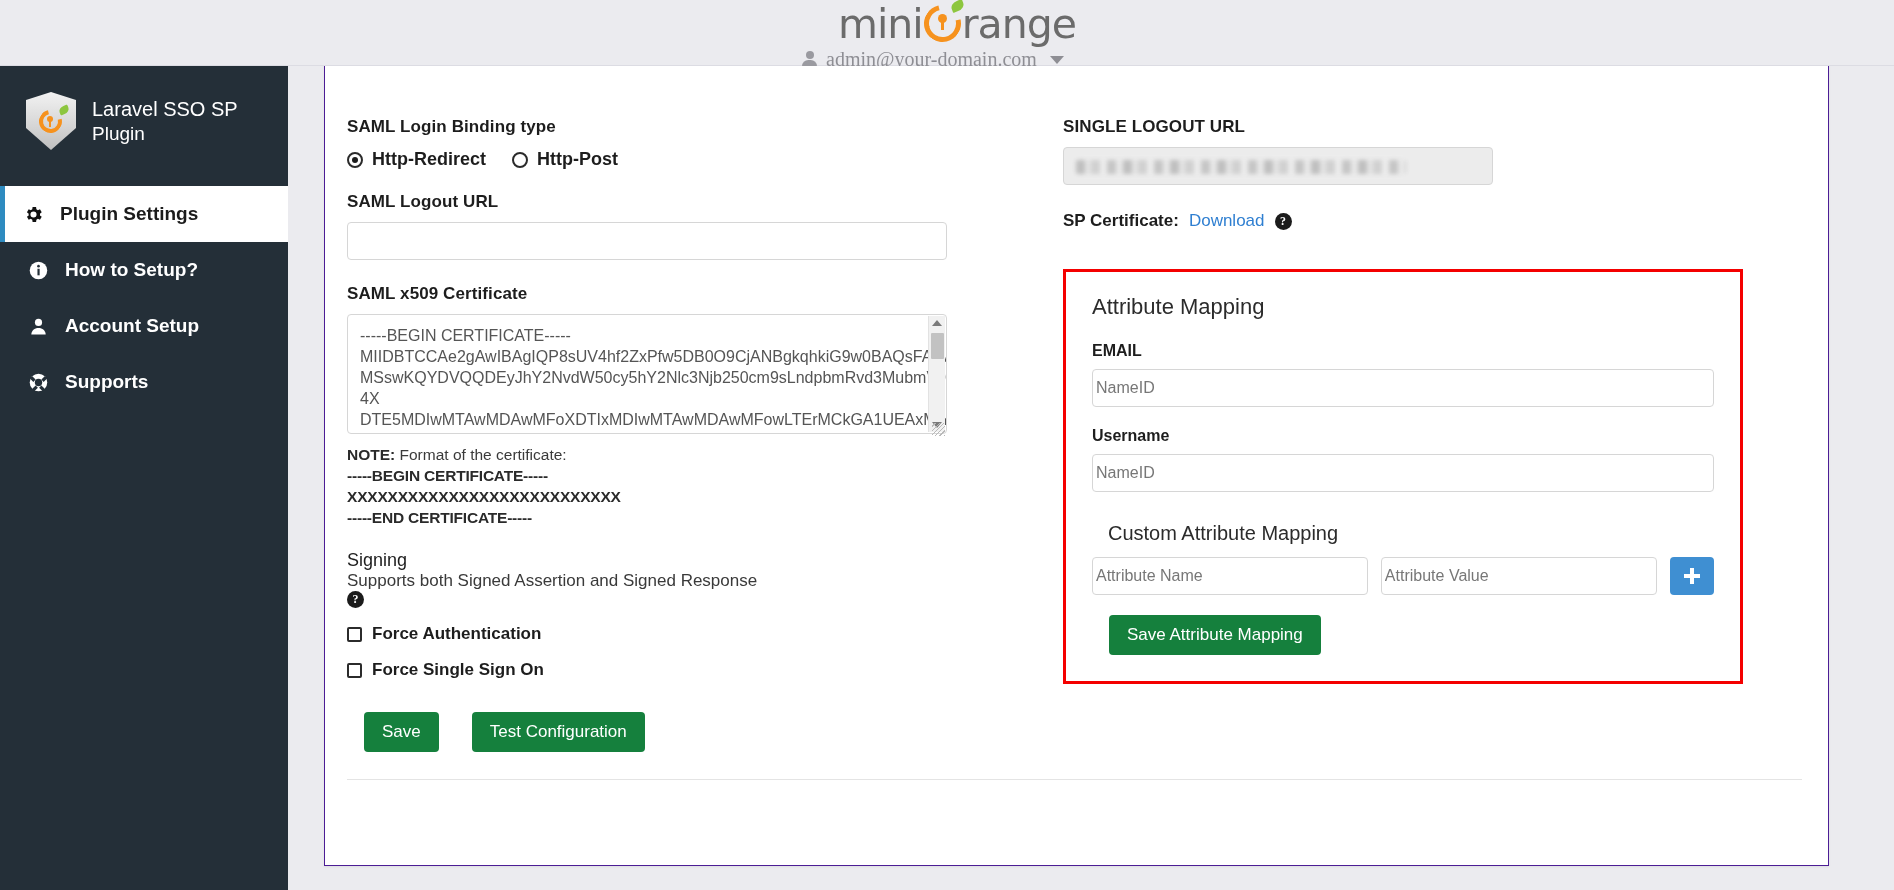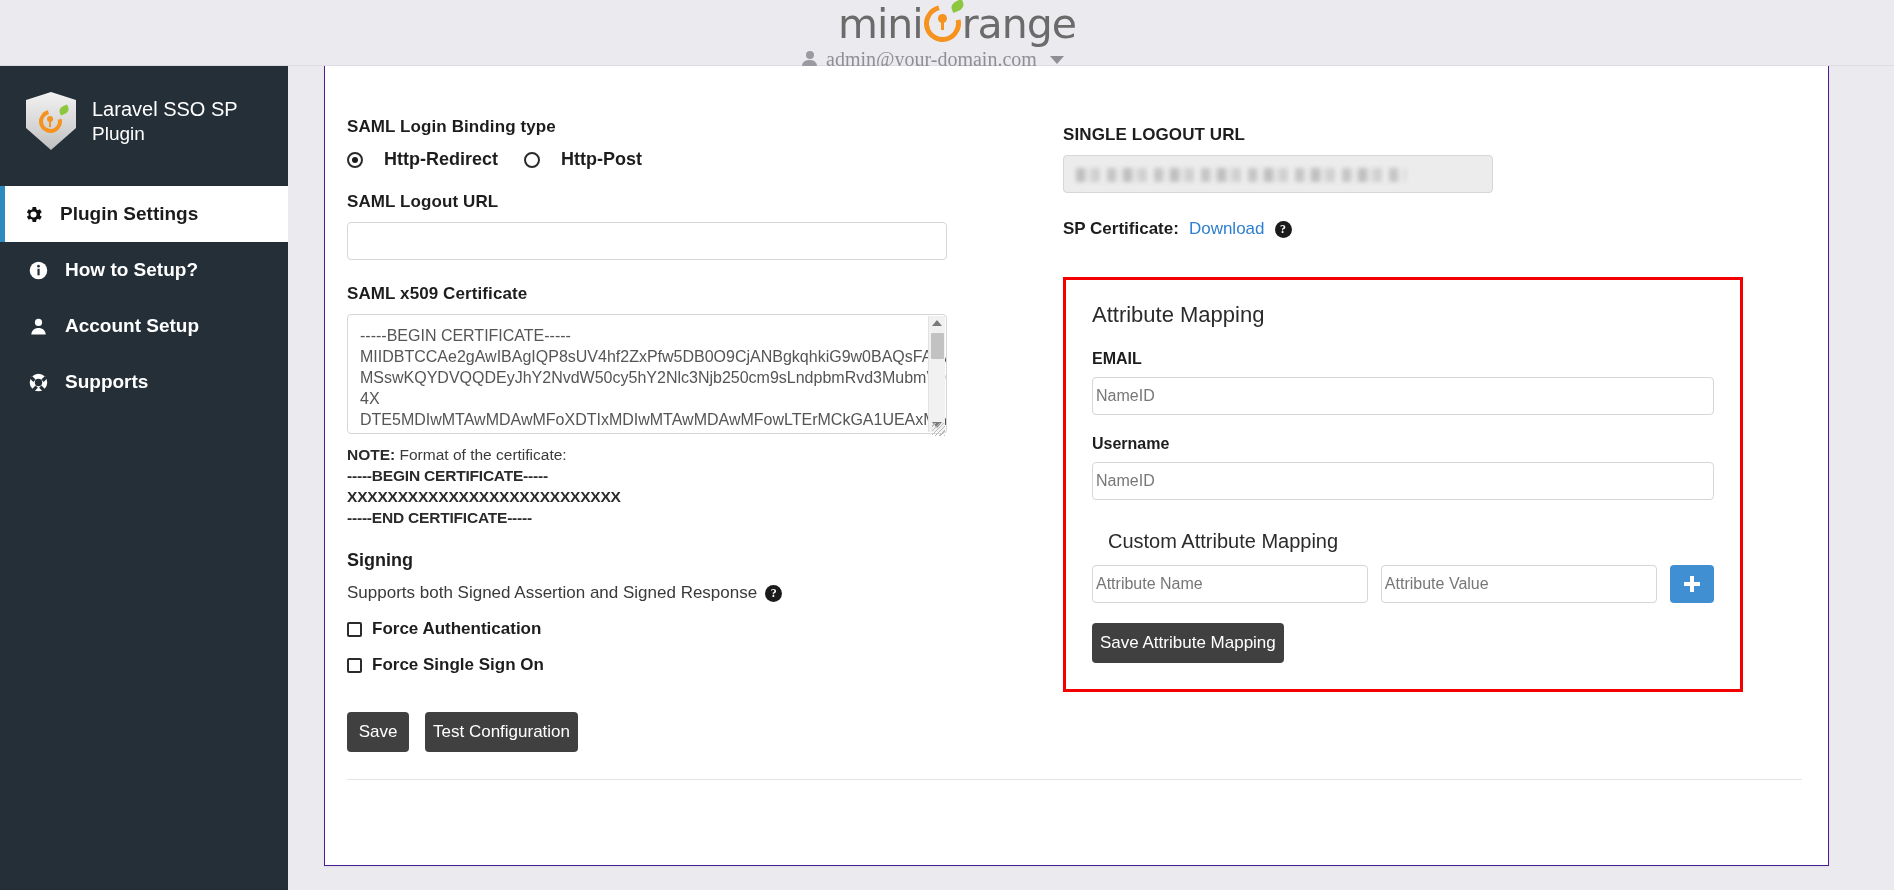--- a/index.html
+++ b/index.html
@@ -120,28 +120,28 @@
     width: 1606px; height: 824px; background: #ebebef;
     overflow: hidden;
   }
   .card {
     position: absolute; left: 36px; top: -10px;
     width: 1505px; height: 810px;
     background: #fff; border: 1px solid #4c1d95;
     box-shadow: 0 1px 2px rgba(0,0,0,.06);
   }
   .col-left { position: absolute; left: 22px; top: 60px; width: 640px; }
-  .col-right { position: absolute; left: 738px; top: 68px; width: 740px; }
+  .col-right { position: absolute; left: 738px; top: 60px; width: 740px; }
 
   label.fld {
     display:block; font-size: 17px; font-weight: bold; color: #1d1d1d;
     margin-bottom: 10px; letter-spacing: .1px;
   }
   .radio-row { display:flex; align-items:center; gap: 26px; margin: 12px 0 22px 0; }
-  .radio { display:flex; align-items:center; gap: 21px; font-size:18px; font-weight:bold; color:#1d1d1d; cursor:pointer;}
+  .radio { display:flex; align-items:center; gap: 9px; font-size:18px; font-weight:bold; color:#1d1d1d; cursor:pointer;}
   .rb { width:16px; height:16px; border:2px solid #2b2b2b; border-radius:50%; position:relative; flex:none; background:#fff;}
   .rb.checked:after{ content:""; position:absolute; left:3px; top:3px; width:6px; height:6px; background:#1b1b1b; border-radius:50%;}
 
   input.txt {
     width: 100%; height: 38px; padding: 6px 3px;
     border: 1px solid #d6d6d6; border-radius: 4px; background: #fff;
     font-size: 16px; color:#444; outline: none;
     font-family: "Liberation Sans", sans-serif;
   }
   input.txt::placeholder { color: #777777; }
@@ -164,37 +164,37 @@
   .ta-sb .dn { border-top: 6px solid #7a7a7a; }
   .ta-sb .thumb { position:absolute; left:2px; top:17px; width:13px; height:26px; background:#c2c2c2; border-radius:1px;}
   .resize-grip { position:absolute; right:2px; bottom:2px; width:13px; height:13px;
      background: repeating-linear-gradient(135deg, transparent 0 2px, #b9b9b9 2px 3px); }
 
   .note { margin-top: 6px; font-size: 15.5px; line-height: 21px; color: #2a2a2a; }
   .note .hd { font-weight: bold; }
   .note .mono { font-weight: bold; letter-spacing: -0.2px; }
   .note .grey { color: #3a3a3a; font-weight: normal; }
 
-  .h-sign { font-size: 18px; font-weight: bold; color:#1d1d1d; margin: 22px 0 12px 0;}
-  .sign-desc { font-size: 17px; color: #3a3a3a; display:flex; align-items:center; gap:8px; }
+  .h-sign { font-size: 18px; font-weight: normal; color:#1d1d1d; margin: 22px 0 0 0;}
+  .sign-desc { font-size: 17px; color: #3a3a3a; display:flex; align-items:flex-start; gap:0;flex-direction:column; }
 
   .cbrow { display:flex; align-items:center; gap:10px; margin-top: 16px; font-size:17px; font-weight:bold; color:#1d1d1d; cursor:pointer;}
   .cb { width:15px;height:15px;border:2px solid #2b2b2b;border-radius:2px;background:#fff;flex:none;}
 
   .help {
     width: 17px; height: 17px; border-radius: 50%; background: #1b1b1b; color: #fff;
     font-size: 12px; font-weight: bold; display:inline-flex; align-items:center; justify-content:center;
     flex: none; font-family: "Liberation Serif", serif;
   }
 
   .btn {
     display:inline-flex; align-items:center; justify-content:center;
-    background: #404040; color:#fff; border: none; border-radius: 4px;
+    background: #15803d; color:#fff; border: none; border-radius: 4px;
     font-size: 17px; font-family: "Liberation Sans", sans-serif;
-    padding: 0 8px; height: 40px; cursor: pointer;
+    padding: 0 18px; height: 40px; cursor: pointer; margin-left: 17px;
   }
 
   .divider { position:absolute; left: 22px; top: 722px; width: 1455px; height:1px; background:#e4e4e4;}
   .btn-row { position:absolute; left: 22px; top: 655px; display:flex; gap: 16px; }
 
   
   .sp-row { display:flex; align-items:center; gap: 10px; margin-top: 26px; font-size: 17px; font-weight: bold; color:#1d1d1d;}
   .sp-row a { color: #2f7fd1; font-weight: normal; text-decoration: none; cursor:pointer; font-size:17px;}
 
   .attr-panel {

